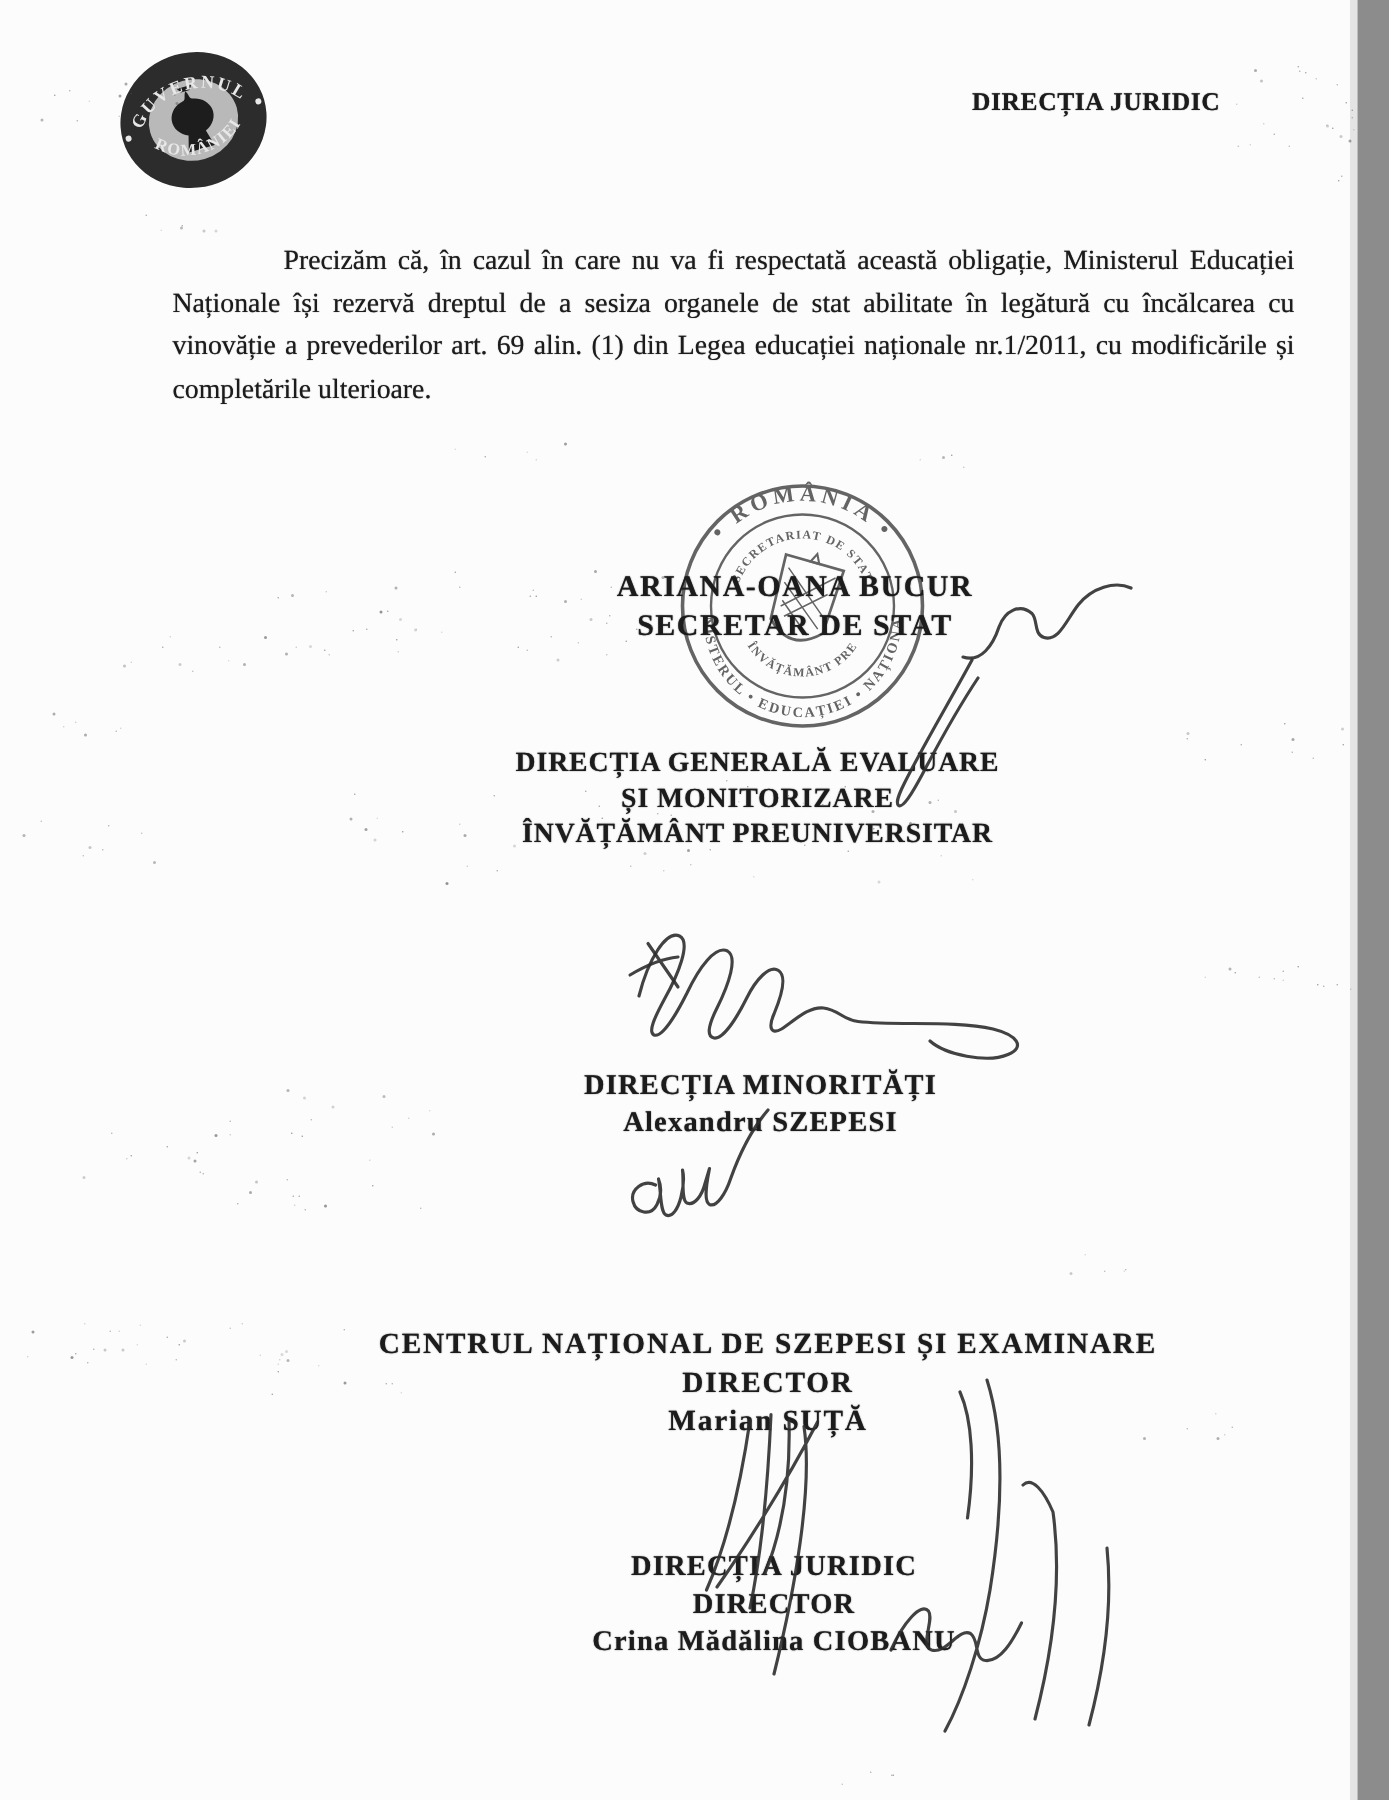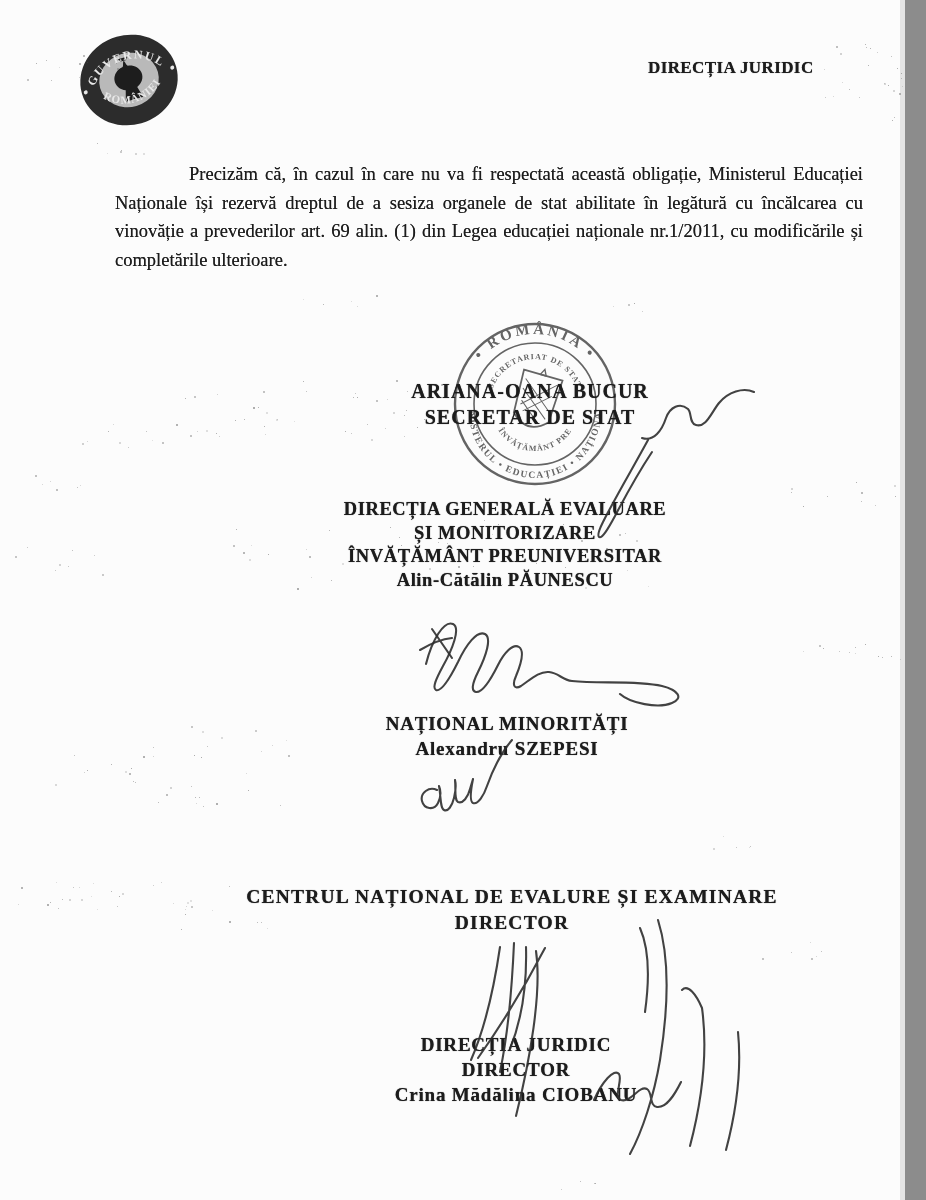--- a/index.html
+++ b/index.html
@@ -105,31 +105,31 @@
 
   <div class="abs block blk-secretar">
     <div>ARIANA-OANA BUCUR</div>
     <div>SECRETAR DE STAT</div>
   </div>
 
   <div class="abs block blk-dg">
     <div>DIRECȚIA GENERALĂ EVALUARE</div>
     <div>ȘI MONITORIZARE</div>
     <div>ÎNVĂȚĂMÂNT PREUNIVERSITAR</div>
-    <div>Alin-Cătălin PĂUNESCU</div>
   </div>
 
   <div class="abs block blk-min">
-    <div>NAȚIONAL MINORITĂȚI</div>
+    <div>DIRECȚIA MINORITĂȚI</div>
     <div>Alexandru SZEPESI</div>
   </div>
 
   <div class="abs block blk-cnee">
-    <div>CENTRUL NAȚIONAL DE EVALURE ȘI EXAMINARE</div>
+    <div>CENTRUL NAȚIONAL DE SZEPESI ȘI EXAMINARE</div>
     <div>DIRECTOR</div>
+    <div>Marian SUȚĂ</div>
   </div>
 
   <div class="abs block blk-jur">
     <div>DIRECȚIA JURIDIC</div>
     <div>DIRECTOR</div>
     <div>Crina Mădălina CIOBANU</div>
   </div>
 
   <svg class="abs sig-layer" width="926" height="1200" viewBox="0 0 926 1200">
     <path class="sig" d="M 642 438 C 654 442 662 430 666 418 C 670 407 680 402 688 409 C 692 413 689 423 696 425 C 706 428 711 413 719 403 C 728 392 743 387 754 392"></path>

